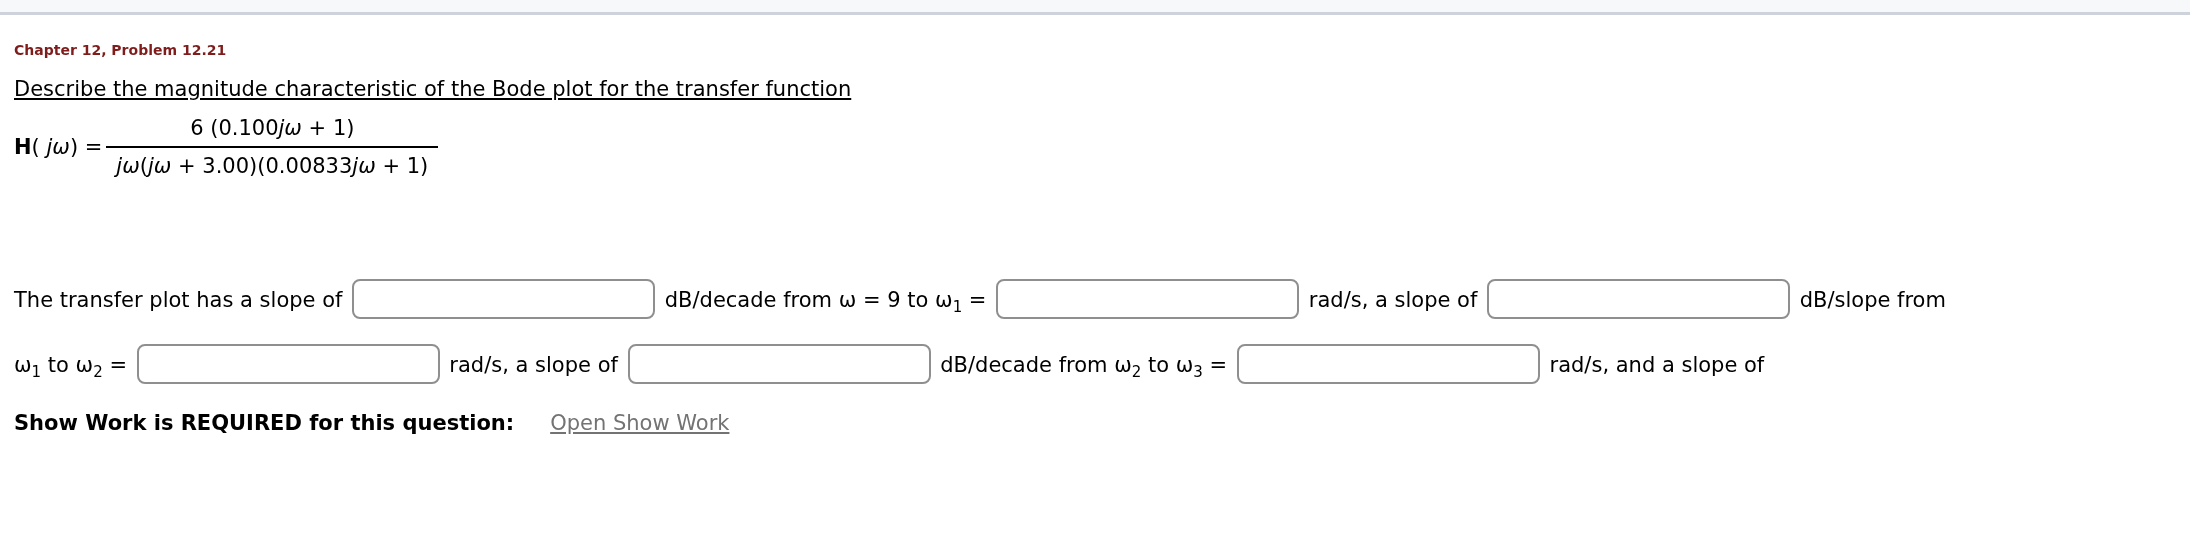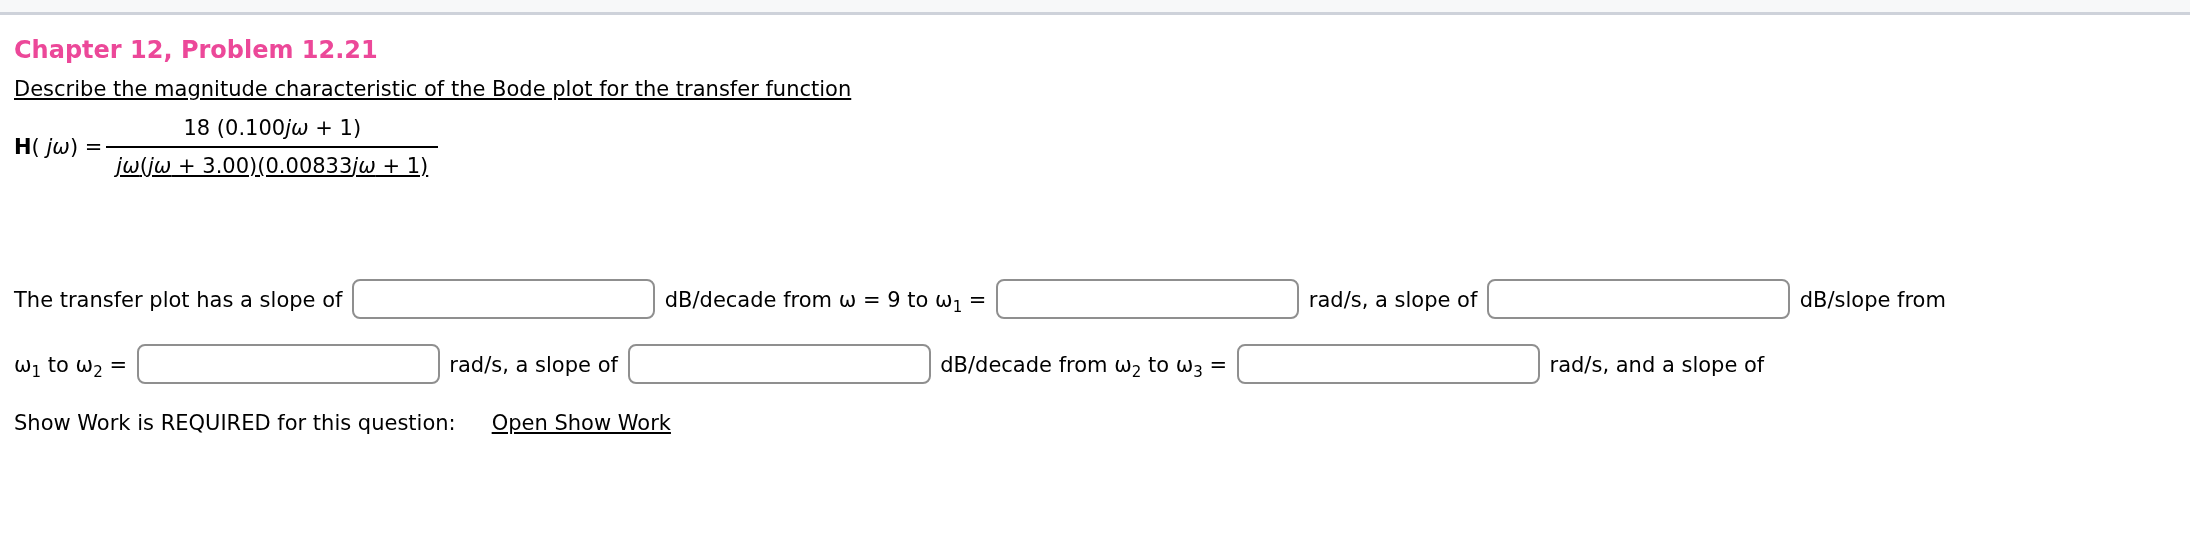--- a/index.html
+++ b/index.html
@@ -12,22 +12,22 @@
     color: #000000;
   }
   .top-bar {
     height: 15px;
     background: #f7f8f9;
     border-bottom: 3px solid #ced2da;
   }
   .content { padding: 22px 18px 0 14px; }
 
   .page-title {
-    color: #ec4899;
-    font-size: 24px;
+    color: #7f1d1d;
+    font-size: 14px;
     font-weight: bold;
     line-height: 26px;
     margin: 0;
   }
   .prompt {
     font-size: 21px;
     line-height: 26px;
     margin-top: 13px;
     text-decoration: underline;
   }
@@ -47,21 +47,20 @@
   .fraction .num {
     display: block;
     padding: 1px 10px 5px;
     border-bottom: 2px solid #000;
     line-height: 26px;
   }
   .fraction .den {
     display: block;
     padding: 5px 10px 1px;
     line-height: 26px;
-    text-decoration: underline;
   }
   .formula strong { font-weight: bold; }
   .formula em, .q-line em { font-style: italic; }
 
   .question { margin-top: 100px; }
   .q-line {
     display: block;
     white-space: nowrap;
     height: 40px;
     line-height: 40px;
@@ -89,41 +88,41 @@
     top: -2px;
   }
   .q-line > input:first-child { margin-left: 0; }
 
   .show-work {
     margin-top: 10px;
     font-size: 21px;
     line-height: 26px;
     white-space: nowrap;
   }
-  .sw-label { font-weight: normal; }
+  .sw-label { font-weight: bold; }
   .sw-link {
-    color: #000000;
+    color: #737373;
     text-decoration: underline;
     margin-left: 36px;
     cursor: pointer;
   }
 </style>
 </head>
 <body>
 
 <div class="top-bar"></div>
 
 <div class="content">
 
   <h1 class="page-title">Chapter 12, Problem 12.21</h1>
 
   <div class="prompt">Describe the magnitude characteristic of the Bode plot for the transfer function</div>
 
   <div class="formula">
-    <span class="f-lhs"><strong>H</strong><span>( </span><em>jω</em><span>) = </span></span><span class="fraction"><span class="num"><span>18 (0.100</span><em>jω</em><span> + 1)</span></span><span class="den"><em>jω</em><span>(</span><em>jω</em><span> + 3.00)(0.00833</span><em>jω</em><span> + 1)</span></span></span>
+    <span class="f-lhs"><strong>H</strong><span>( </span><em>jω</em><span>) = </span></span><span class="fraction"><span class="num"><span>6 (0.100</span><em>jω</em><span> + 1)</span></span><span class="den"><em>jω</em><span>(</span><em>jω</em><span> + 3.00)(0.00833</span><em>jω</em><span> + 1)</span></span></span>
   </div>
 
   <div class="question">
     <div class="q-line"><span>The transfer plot has a slope of </span><input type="text" class="answer-input" style=""><span> dB/decade from ω = 9 to ω</span><sub>1</sub><span> = </span><input type="text" class="answer-input" style=""><span> rad/s, a slope of </span><input type="text" class="answer-input" style=""><span> dB/slope from</span></div>
     <div class="q-line"><span>ω</span><sub>1</sub><span> to ω</span><sub>2</sub><span> = </span><input type="text" class="answer-input" style=""><span> rad/s, a slope of </span><input type="text" class="answer-input" style=""><span> dB/decade from ω</span><sub>2</sub><span> to ω</span><sub>3</sub><span> = </span><input type="text" class="answer-input" style=""><span> rad/s, and a slope of</span></div>
   </div>
 
   <div class="show-work">
     <span class="sw-label">Show Work is REQUIRED for this question:</span><a class="sw-link">Open Show Work</a>
   </div>

